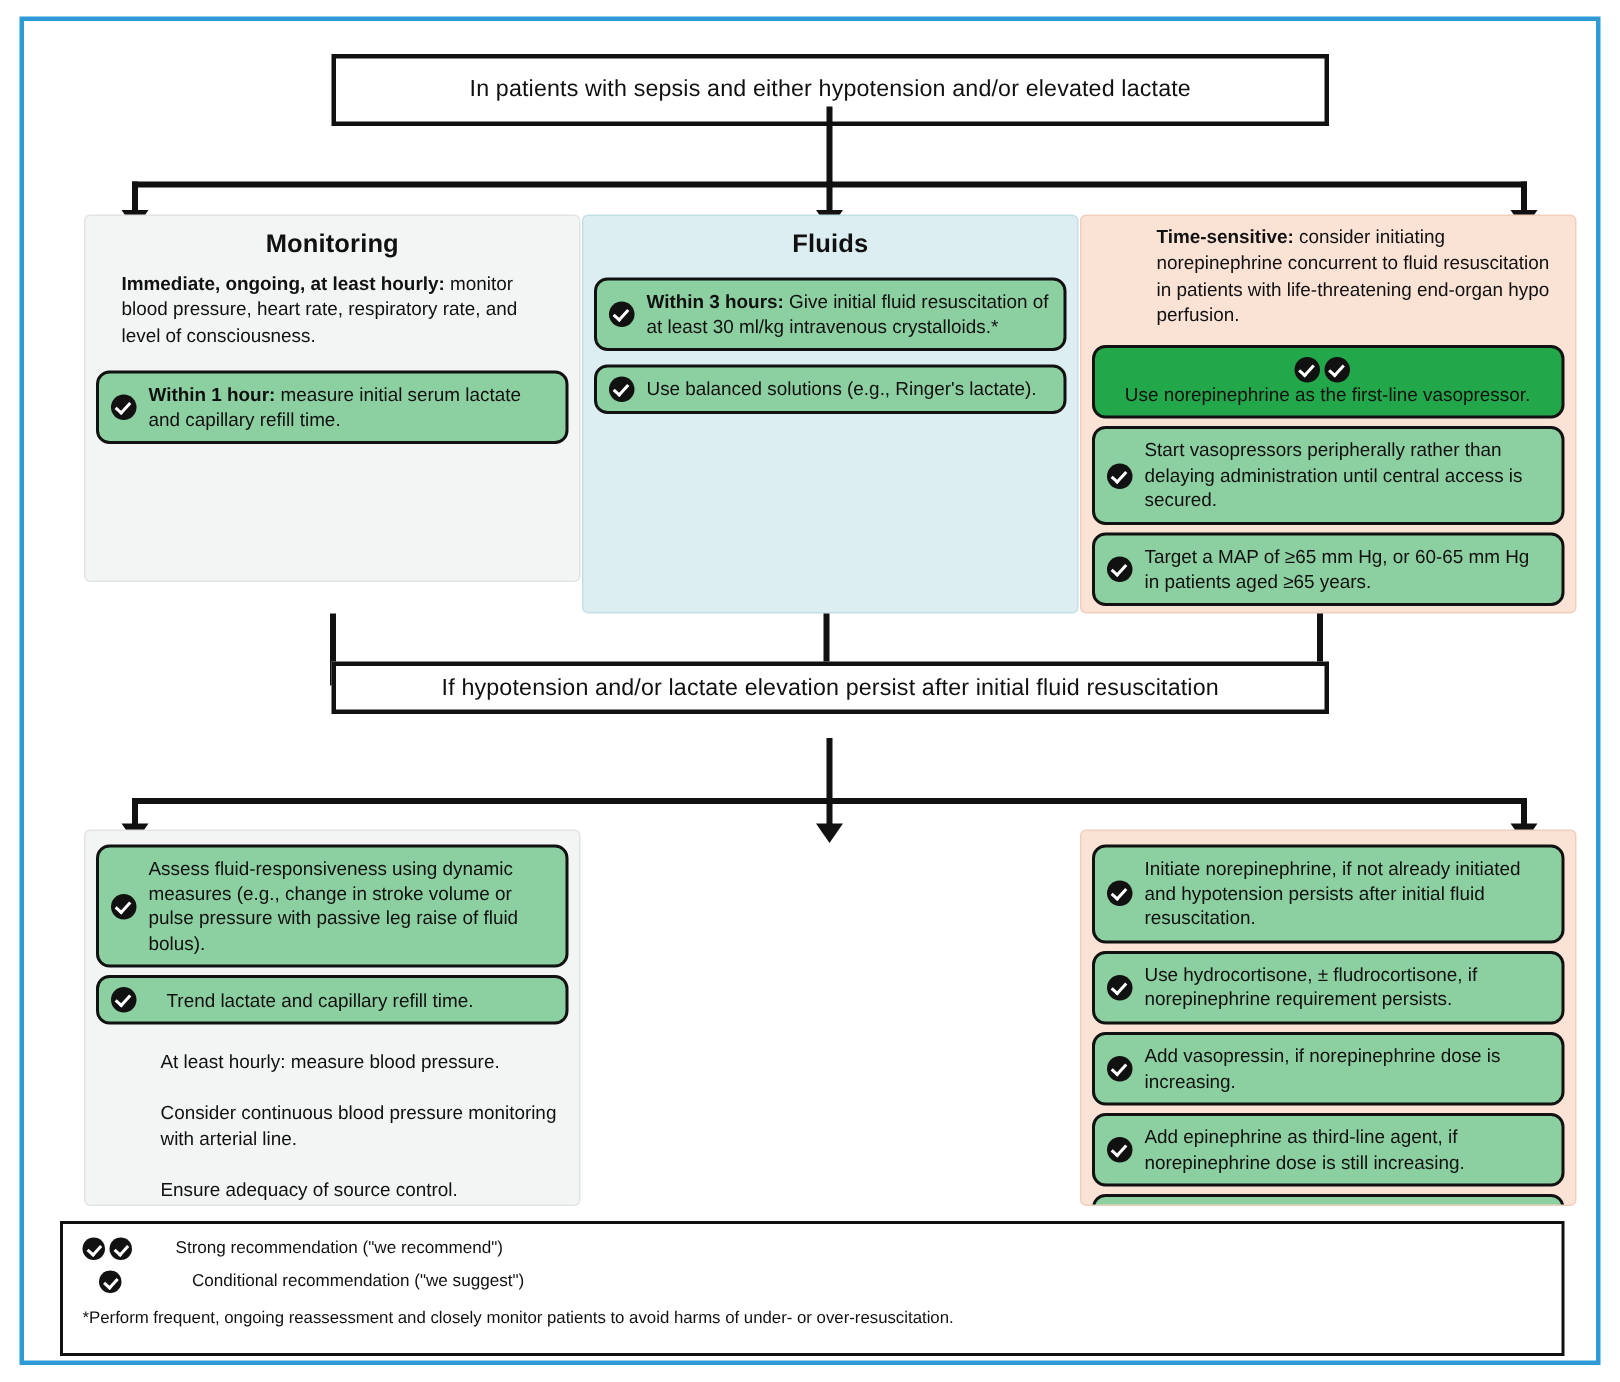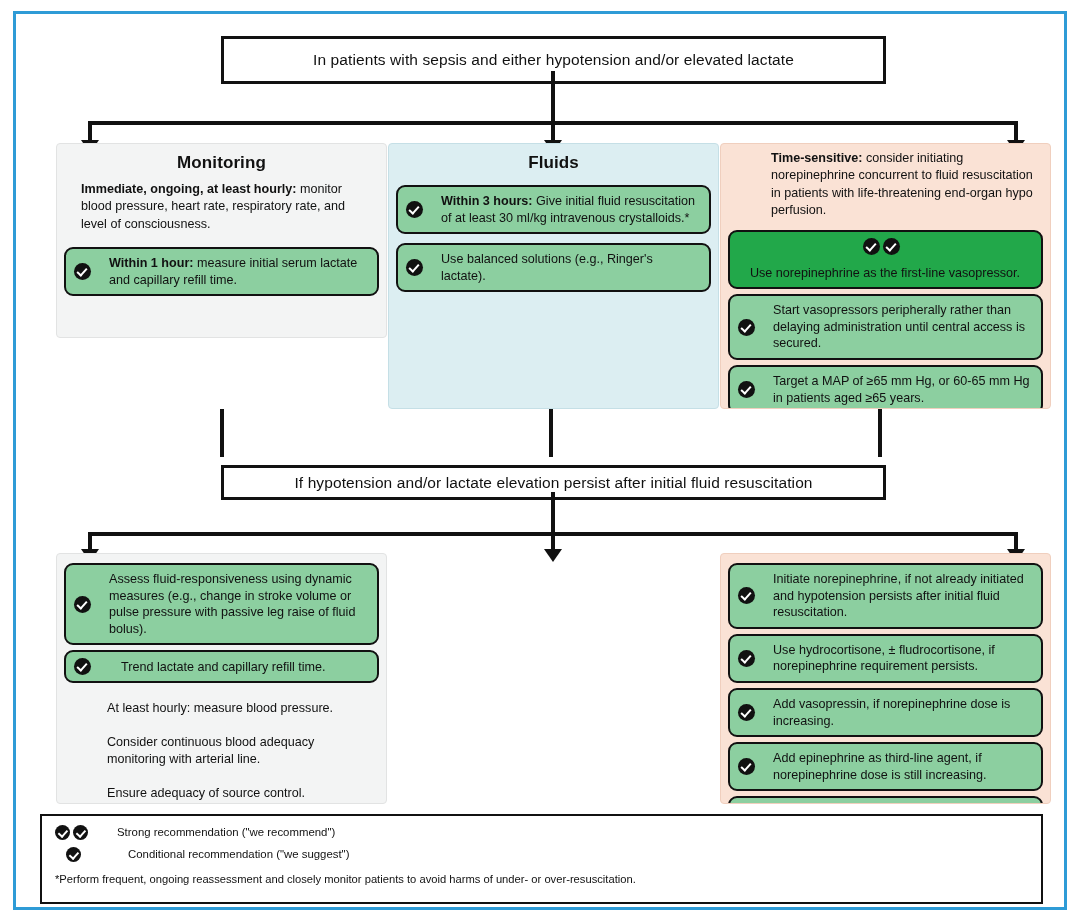--- a/index.html
+++ b/index.html
@@ -101,21 +101,20 @@
     position: relative;
     box-sizing: border-box;
     margin: 5px 7px;
     border: 2.5px solid #111111;
     border-radius: 9px;
     background: #8ccfa0;
     display: flex;
     align-items: center;
     min-height: 30px;
     padding: 6px 9px 6px 8px;
-    gap: 10px;
   }
   .rec.strong { background: #22a84a; }
   .rec .checks {
     flex: 0 0 auto;
     display: flex;
     align-items: center;
     gap: 3px;
     padding-right: 8px;
   }
   .rec .rec-text {
@@ -190,21 +189,21 @@
 
     <div class="vline" style="left:535px; top:57px; width:4px; height:52px;"></div>
     <div class="hline" style="left:72px; top:107px; width:930px; height:4px;"></div>
     <div class="vline" style="left:72px; top:107px; width:4px; height:22px;"></div>
     <div class="arrowhead" style="left:65px; top:126px;"></div>
     <div class="vline" style="left:535px; top:107px; width:4px; height:22px;"></div>
     <div class="arrowhead" style="left:528px; top:126px;"></div>
     <div class="vline" style="left:998px; top:107px; width:4px; height:22px;"></div>
     <div class="arrowhead" style="left:991px; top:126px;"></div>
 
-    <div class="panel gray" style="left:40px; top:129px; width:331px; height:195px;">
+    <div class="panel gray" style="left:40px; top:129px; width:331px; height:245px;">
       <div class="panel-title">Monitoring</div>
       <div class="plain-text">
         <b>Immediate, ongoing, at least hourly:</b><span> monitor blood pressure, heart rate, respiratory rate, and level of consciousness.</span>
       </div>
       <div class="rec" style="margin-top:10px;">
         <span class="checks">
           <span class="check"></span>
         </span>
         <span class="rec-text">
           <b>Within 1 hour:</b><span> measure initial serum lactate and capillary refill time.</span>
@@ -252,21 +251,21 @@
           <span class="check"></span>
         </span>
         <span class="rec-text">Target a MAP of ≥65 mm Hg, or 60-65 mm Hg in patients aged ≥65 years.</span>
       </div>
     </div>
 
     <div class="vline" style="left:204px; top:395px; width:4px; height:48px;"></div>
     <div class="vline" style="left:862px; top:395px; width:4px; height:48px;"></div>
     <div class="vline" style="left:533px; top:395px; width:4px; height:48px;"></div>
 
-    <div class="header-bar" style="left:205px; top:451px; width:665px; height:35px;">
+    <div class="header-bar" style="left:205px; top:427px; width:665px; height:35px;">
       <span class="bar-label">If hypotension and/or lactate elevation persist after initial fluid resuscitation</span>
     </div>
 
     <div class="vline" style="left:535px; top:478px; width:4px; height:42px;"></div>
     <div class="hline" style="left:72px; top:518px; width:930px; height:4px;"></div>
     <div class="vline" style="left:72px; top:518px; width:4px; height:20px;"></div>
     <div class="arrowhead" style="left:65px; top:535px;"></div>
     <div class="vline" style="left:535px; top:518px; width:4px; height:20px;"></div>
     <div class="arrowhead" style="left:528px; top:535px;"></div>
     <div class="vline" style="left:998px; top:518px; width:4px; height:20px;"></div>
@@ -279,21 +278,21 @@
         </span>
         <span class="rec-text">Assess fluid-responsiveness using dynamic measures (e.g., change in stroke volume or pulse pressure with passive leg raise of fluid bolus).</span>
       </div>
       <div class="rec">
         <span class="checks">
           <span class="check"></span>
         </span>
         <span class="rec-text" style="padding-left:12px;">Trend lactate and capillary refill time.</span>
       </div>
       <div class="plain-text center-ish" style="padding-top:12px;">At least hourly: measure blood pressure.</div>
-      <div class="plain-text center-ish" style="padding-top:12px;">Consider continuous blood adequacy monitoring with arterial line.</div>
+      <div class="plain-text center-ish" style="padding-top:12px;">Consider continuous blood pressure monitoring with arterial line.</div>
       <div class="plain-text center-ish" style="padding-top:12px;">Ensure adequacy of source control.</div>
 
     </div>
 
 
     <div class="panel peach" style="left:704px; top:539px; width:331px; height:251px; padding-top:4px;">
       <div class="rec">
         <span class="checks">
           <span class="check"></span>
         </span>

